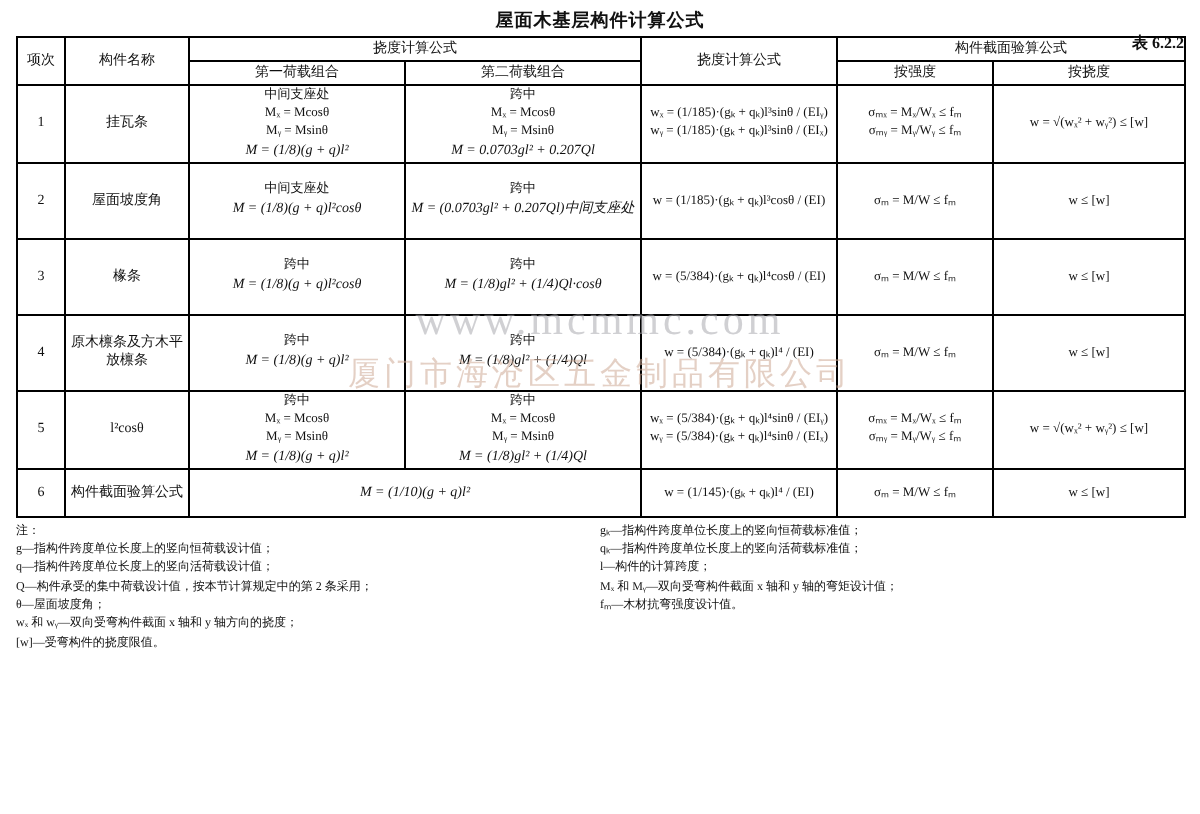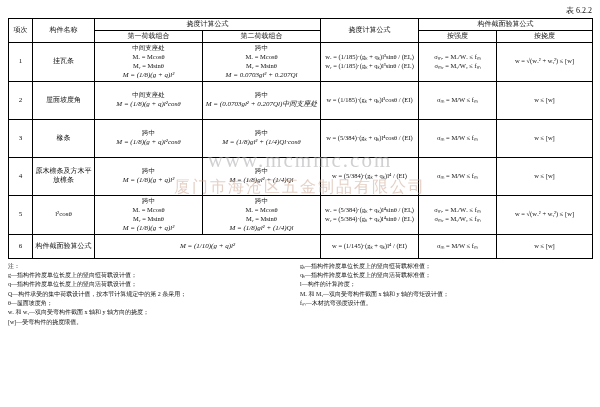--- a/index.html
+++ b/index.html
@@ -23,22 +23,23 @@
   }
   .doc-title{
     text-align:center;
     font-size:9px;
     font-weight:bold;
     letter-spacing:0.5px;
     line-height:12px;
   }
   .table-no{
     position:absolute;
-    right:0;top:1px;
+    right:0;top:12px;
     font-size:8px;
+    font-weight:bold;
   }
   table{
     border-collapse:collapse;
     width:584px;
     table-layout:fixed;
   }
   td,th{
     border:1px solid #000;
     font-size:7px;
     text-align:center;
@@ -85,20 +86,21 @@
     font-family:"Liberation Sans",sans-serif;
   }
   .vcell{white-space:nowrap;}
 </style>
 </head>
 <body>
 
 <div class="page">
 
   <div class="title-row">
+    <div class="doc-title">屋面木基层构件计算公式</div>
     <div class="table-no">表 6.2.2</div>
   </div>
 
   <div class="watermark">
     <div class="wm1">www.mcmmc.com</div>
     <div class="wm2">厦门市海沧区五金制品有限公司</div>
   </div>
 
   <table>
     <colgroup>

